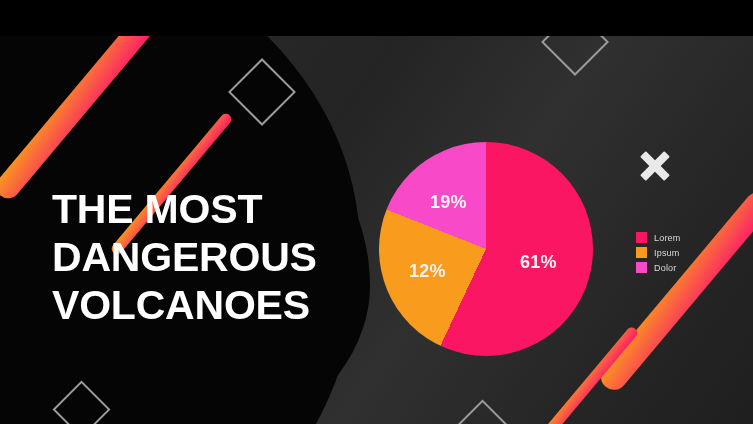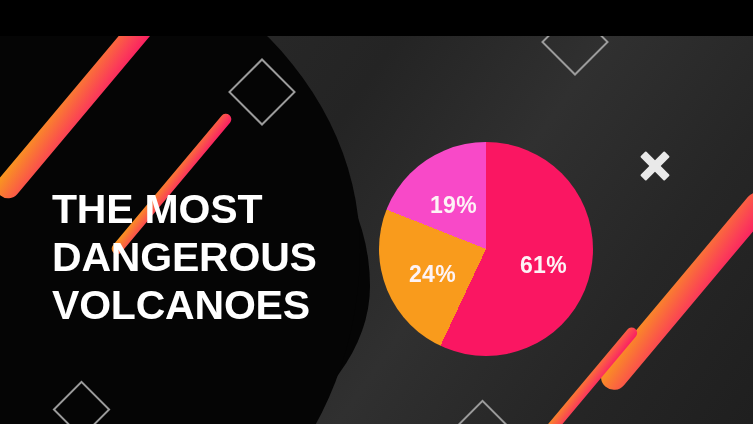--- a/index.html
+++ b/index.html
@@ -55,21 +55,21 @@
   .title{
     position:absolute;left:52px;top:149px;
     color:#ffffff;font-weight:700;font-size:41px;line-height:48px;
     letter-spacing:-0.2px;white-space:pre-line;
   }
 
   
   .pie-wrap{position:absolute;left:379px;top:106px;width:214px;height:214px;}
   .pie{width:214px;height:214px;border-radius:50%;}
   .slice-label{
-    position:absolute;color:#fdf3f6;font-weight:700;font-size:23px;
+    position:absolute;color:#fdf3f6;font-weight:700;font-size:18px;
     letter-spacing:0.3px;
   }
 
   
   .legend{position:absolute;left:636px;top:196px;}
   .legend-row{display:flex;align-items:center;margin-bottom:4px;}
   .legend-sw{width:11px;height:11px;margin-right:7px;display:block;}
   .legend-label{color:#d8d8d8;font-size:9px;letter-spacing:0.2px;}
 </style>
 </head>
@@ -96,18 +96,32 @@
       <i></i>
   </div>
 
   <div class="title">THE MOST
 DANGEROUS
 VOLCANOES</div>
 
   <div class="pie-wrap">
     <div class="pie" id="pie-disc" style="background: conic-gradient(rgb(250, 22, 98) 0deg, rgb(250, 22, 98) 205.2deg, rgb(249, 155, 28) 205.2deg, rgb(249, 155, 28) 291.6deg, rgb(248, 73, 200) 291.6deg, rgb(248, 73, 200) 360deg);"></div>
     <div class="slice-label" style="left:141px;top:110px;">61%</div>
-    <div class="slice-label" style="left:30px;top:119px;">24%</div>
+    <div class="slice-label" style="left:30px;top:119px;">12%</div>
     <div class="slice-label" style="left:51px;top:50px;">19%</div>
   </div>
 
+  <div class="legend">
+    <div class="legend-row">
+      <span class="legend-sw" id="sw0" style="background: rgb(250, 22, 98);"></span>
+      <span class="legend-label">Lorem</span>
+    </div>
+    <div class="legend-row">
+      <span class="legend-sw" id="sw1" style="background: rgb(249, 155, 28);"></span>
+      <span class="legend-label">Ipsum</span>
+    </div>
+    <div class="legend-row">
+      <span class="legend-sw" id="sw2" style="background: rgb(248, 73, 200);"></span>
+      <span class="legend-label">Dolor</span>
+    </div>
+  </div>
 
 </div>
 
 </body></html>

